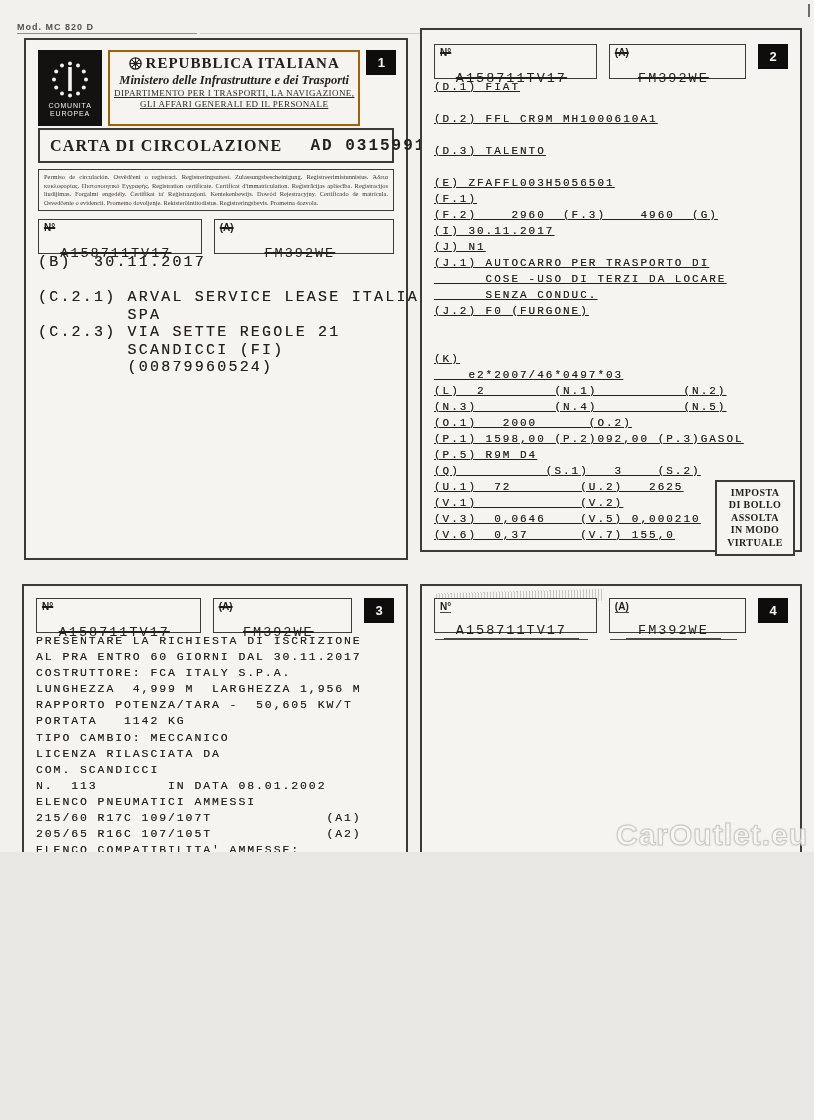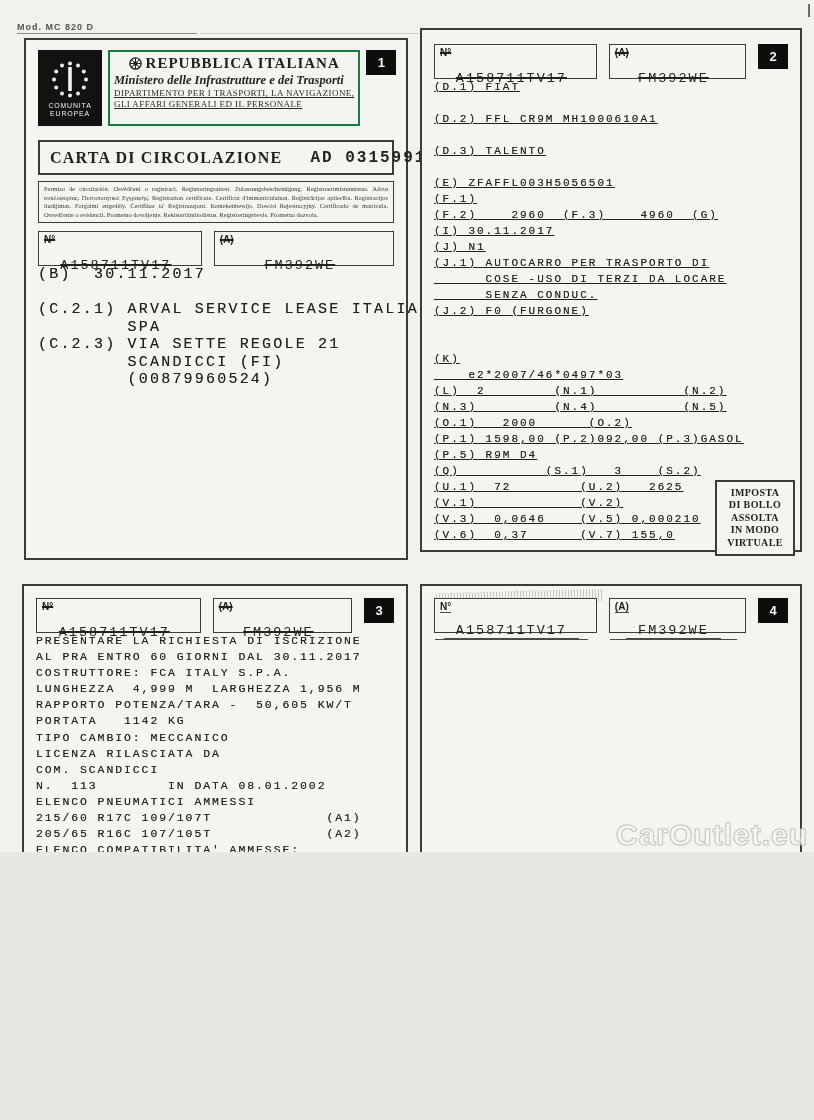--- a/index.html
+++ b/index.html
@@ -40,30 +40,30 @@
   }
 
   
   .hdr-row { display:flex; gap:6px; align-items:stretch; }
   .eu-logo {
     width:64px; height:76px; background:#131210; color:#f3f2ee;
     display:flex; flex-direction:column; align-items:center; justify-content:center;
     flex:0 0 auto;
   }
   .eu-logo .eu-text { font:7px "Liberation Sans", sans-serif; letter-spacing:.8px; line-height:8px; text-align:center; }
-  .ministry-box { flex:1 1 auto; border:2px solid #15803d; padding:3px 4px 2px; text-align:left; }
+  .ministry-box { flex:1 1 auto; border:2px solid #a16207; padding:3px 4px 2px; text-align:center; }
   .republic {
     font:bold 15px "Liberation Serif", serif; letter-spacing:1px; white-space:nowrap;
     display:flex; align-items:center; justify-content:center; gap:4px;
   }
   .ministry { font:bold italic 12.5px "Liberation Serif", serif; margin-top:1px; white-space:nowrap; }
   .dept { font:9px "Liberation Serif", serif; letter-spacing:.4px; line-height:10.5px; color:#2c2a26; white-space:nowrap;text-decoration:underline; }
 
   .carta-row {
-    border:2px solid #3d3b37; margin-top:14px; padding:7px 10px 6px;
+    border:2px solid #3d3b37; margin-top:2px; padding:7px 10px 6px;
     display:flex; align-items:center;
   }
   .carta-title { font:bold 16px "Liberation Serif", serif; letter-spacing:1.2px; white-space:nowrap; }
   .doc-number { font:bold 16px "Liberation Mono","DejaVu Sans Mono",monospace; letter-spacing:2px; margin-left:28px; white-space:nowrap; }
 
   .multilang {
     border:1.5px solid #3d3b37; margin-top:6px; padding:3px 5px;
     font:6.4px "Liberation Serif", serif; line-height:8.6px; text-align:justify; color:#3a3834;
   }
 

